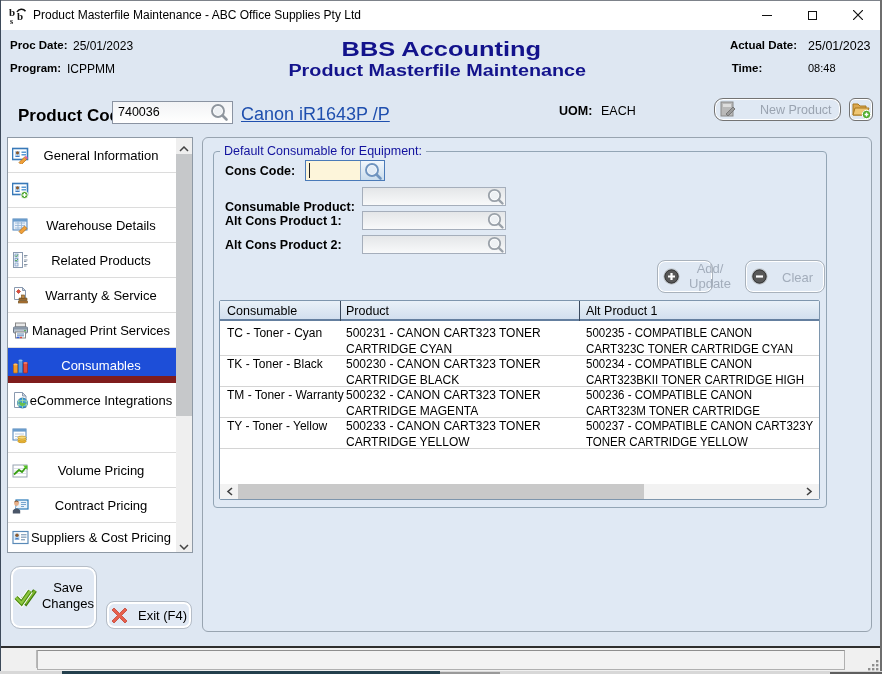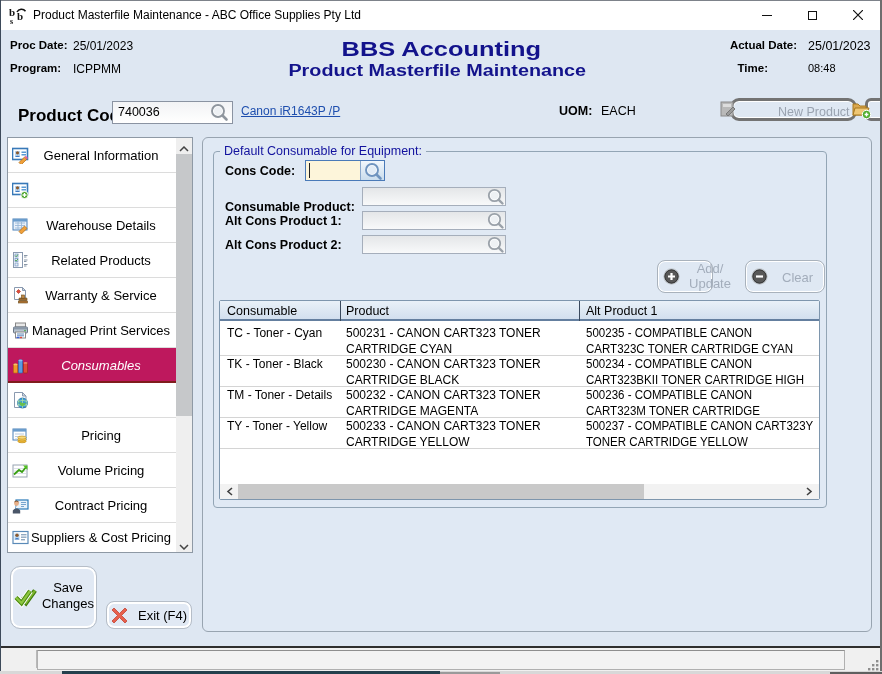--- a/index.html
+++ b/index.html
@@ -16,33 +16,33 @@
 #brd-left { left:0; top:0; width:1px; height:671px; background:#3d4a5a; }
 #brd-right { right:0; top:0; width:2px; height:671px; background:#6e6e6e; }
 
 
 #hdr-bbs { left:0; top:38px; width:882px; text-align:center; font-size:20px; font-weight:bold; color:#13138c; transform:scaleX(1.27); transform-origin:440px 0; }
 #hdr-sub { left:-4px; top:62px; width:882px; text-align:center; font-size:16px; font-weight:bold; color:#13138c; transform:scaleX(1.235); transform-origin:440px 0; }
 
 
 #pc-input { left:112px; top:101px; width:121px; height:23px; background:linear-gradient(#f2f3f5,#ffffff); border:1px solid #8a93a2; }
 #pc-text { left:118px; top:105px; font-size:12.5px; }
-#pc-link { left:241px; top:104px; font-size:12px; color:#1f4fae; text-decoration:underline; }
-
-
-.btn { border:3px solid #737373; border-radius:9px; box-shadow:inset 0 0 0 1px #ffffff; background:#dfe8f3;margin-left:16px; }
+#pc-link { left:241px; top:104px; font-size:18px; color:#1f4fae; text-decoration:underline; }
+
+
+.btn { border:1px solid #737373; border-radius:9px; box-shadow:inset 0 0 0 1px #ffffff; background:#dfe8f3; }
 #btn-newprod { left:714px; top:98px; width:127px; height:23px; }
 #btn-newprod span { position:absolute; left:45px; top:4px; font-size:12.5px; color:#9aa3b0; }
 #btn-folder { left:849px; top:98px; width:24px; height:23px; border-radius:6px; }
 
 
 #sidebar { left:7px; top:137px; width:186px; height:416px; background:#ffffff; border:1px solid #8e99a5; overflow:hidden; }
 .srow { position:relative; height:35px; width:168px; border-bottom:1px solid #dcdcdc; }
 .srow .txt { position:absolute; left:18px; right:0; top:0; height:35px; line-height:35px; text-align:center; font-size:13px; color:#000; }
-.srow.sel { background:#be185d; border-bottom:2px solid #7f1d1d;font-style:italic; }
+.srow.sel { background:#1d4ed8; border-bottom:7px solid #7f1d1d; }
 .srow.sel .txt { color:#ffffff; }
 .srow svg.icn { position:absolute; left:4px; top:9px; }
 .srow.last { height:29px; border-bottom:none; }
 .srow.last .txt { height:29px; line-height:29px; }
 .srow.last svg.icn { top:6px; }
 #sbar { position:absolute; right:0; top:0; width:16px; height:414px; background:#efefef; }
 #sbar .arr { position:absolute; left:0; width:16px; height:16px; background:#efefef; text-align:center; }
 #sbar .thumb { position:absolute; left:0px; top:16px; width:16px; height:262px; background:#c6c8ca; }
 
 
@@ -101,26 +101,26 @@
 </svg>
 <div class="abs" style="left:762px;top:15px;width:10px;height:1px;background:#111"></div>
 <div class="abs" style="left:808px;top:11px;width:9px;height:9px;border:1.2px solid #111"></div>
 <svg class="abs" style="left:853px;top:10px" width="10" height="10" viewBox="0 0 10 10">
     <path d="M0 0 L10 10 M10 0 L0 10" stroke="#111" stroke-width="1.2"></path>
   </svg>
 
 <div class="abs b t12" style="left:10px;top:39px">Proc Date:</div>
 <div class="abs t12" style="left:73px;top:39px">25/01/2023</div>
 <div class="abs b t12" style="left:10px;top:62px">Program:</div>
-<div class="abs t12" style="left:73px;top:62px">ICPPMM</div>
+<div class="abs t12" style="left:67px;top:62px">ICPPMM</div>
 <div class="abs" id="hdr-bbs">BBS Accounting</div>
 <div class="abs" id="hdr-sub">Product Masterfile Maintenance</div>
 <div class="abs b t12" style="left:697px;top:39px;width:100px;text-align:right">Actual Date:</div>
 <div class="abs" style="left:808px;top:39px;font-size:12.5px">25/01/2023</div>
-<div class="abs b t12" style="left:668px;top:62px;width:100px;text-align:right">Time:</div>
+<div class="abs b t12" style="left:697px;top:62px;width:100px;text-align:center">Time:</div>
 <div class="abs" style="left:808px;top:62px;font-size:11px">08:48</div>
 
 <div class="abs b" style="left:18px;top:106px;font-size:17px">Product Code:</div>
 <div class="abs" id="pc-input"></div>
 <div class="abs" id="pc-text">740036</div>
 <svg class="abs mag" style="left:210px;top:103px" width="19" height="19" viewBox="0 0 19 19">
   <circle cx="8" cy="8" r="6" fill="#fcfdfe" stroke="#8f969e" stroke-width="1.9"></circle>
   <circle cx="8" cy="8" r="4" fill="#eef1f4"></circle>
   <line x1="12.5" y1="12.5" x2="16.5" y2="16.5" stroke="#8f969e" stroke-width="2.6" stroke-linecap="round"></line>
 </svg>
@@ -226,31 +226,31 @@
       <span class="txt">Consumables</span>
     </div>
   <div class="srow">
       <svg class="icn" width="17" height="17" viewBox="0 0 17 17">
         <path d="M2.5 0.5 h8 l3.5 3.5 v11.5 h-11.5 z" fill="#ffffff" stroke="#8a9ab0"></path>
         <path d="M10.5 0.5 l3.5 3.5 h-3.5 z" fill="#d0d8e2" stroke="#8a9ab0"></path>
         <circle cx="10.5" cy="11" r="5" fill="#3a9ad8" stroke="#1a6aa8" stroke-width="0.8"></circle>
         <path d="M6 9.5 q4.5 -2.5 9 0 M6 12.5 q4.5 2.5 9 0 M10.5 6 v10 M7 7.5 a6.5 6.5 0 0 0 0 7 M14 7.5 a6.5 6.5 0 0 1 0 7" stroke="#b0e0a0" stroke-width="0.8" fill="none"></path>
         <path d="M7.5 9 q3 3.5 6.5 1.5 q-1 3.5 -4 3.5 q-2.5 0 -2.5 -5 z" fill="#6ac04a"></path>
       </svg>
+      <span class="txt">eCommerce Integrations</span>
     </div>
   <div class="srow">
       <svg class="icn" width="17" height="17" viewBox="0 0 17 17">
         <rect x="1" y="2" width="13" height="11" fill="#ffffff" stroke="#4a80b8"></rect>
         <rect x="1" y="2" width="13" height="2.6" fill="#6a9ccc"></rect>
         <path d="M3 7 h9 M3 9.5 h9 M3 12 h6" stroke="#b0c4d8" stroke-width="0.9"></path>
         <ellipse cx="10" cy="14.2" rx="4.2" ry="1.6" fill="#f0b83a" stroke="#b8860a" stroke-width="0.6"></ellipse>
         <ellipse cx="10" cy="12.4" rx="4.2" ry="1.6" fill="#f8cc5a" stroke="#b8860a" stroke-width="0.6"></ellipse>
         <ellipse cx="10" cy="10.6" rx="4.2" ry="1.6" fill="#f8d87a" stroke="#b8860a" stroke-width="0.6"></ellipse>
       </svg>
-      <span class="txt">Pricing</span>
     </div>
   <div class="srow">
       <svg class="icn" width="17" height="17" viewBox="0 0 17 17">
         <rect x="1" y="3" width="14" height="12" fill="#ffffff" stroke="#98a4b2"></rect>
         <path d="M2 6.5 h12 M2 9 h12 M2 11.5 h12" stroke="#d8dee6" stroke-width="0.9"></path>
         <path d="M2 12.5 L7 8 L10 10 L14.5 4.5" fill="none" stroke="#3aa014" stroke-width="1.8"></path>
         <path d="M11 3.5 h4.5 v4.5 z" fill="#52c020"></path>
       </svg>
       <span class="txt">Volume Pricing</span>
     </div>
@@ -353,21 +353,21 @@
     <span class="tc" style="left:7px">TC - Toner - Cyan</span>
     <span class="tc" style="left:126px">500231 - CANON CART323 TONER<br>CARTRIDGE CYAN</span>
     <span class="tc tc3" style="left:366px">500235 - COMPATIBLE CANON<br>CART323C TONER CARTRIDGE CYAN</span>
   </div>
   <div class="trow" style="top:55px">
     <span class="tc" style="left:7px">TK - Toner - Black</span>
     <span class="tc" style="left:126px">500230 - CANON CART323 TONER<br>CARTRIDGE BLACK</span>
     <span class="tc tc3" style="left:366px">500234 - COMPATIBLE CANON<br>CART323BKII TONER CARTRIDGE HIGH</span>
   </div>
   <div class="trow" style="top:86px">
-    <span class="tc" style="left:7px">TM - Toner - Details</span>
+    <span class="tc" style="left:7px">TM - Toner - Warranty</span>
     <span class="tc" style="left:126px">500232 - CANON CART323 TONER<br>CARTRIDGE MAGENTA</span>
     <span class="tc tc3" style="left:366px">500236 - COMPATIBLE CANON<br>CART323M TONER CARTRIDGE</span>
   </div>
   <div class="trow" style="top:117px">
     <span class="tc" style="left:7px">TY - Toner - Yellow</span>
     <span class="tc" style="left:126px">500233 - CANON CART323 TONER<br>CARTRIDGE YELLOW</span>
     <span class="tc tc3" style="left:366px">500237 - COMPATIBLE CANON CART323Y<br>TONER CARTRIDGE YELLOW</span>
   </div>
   <div id="hsb">
     <div class="thumb"></div>

